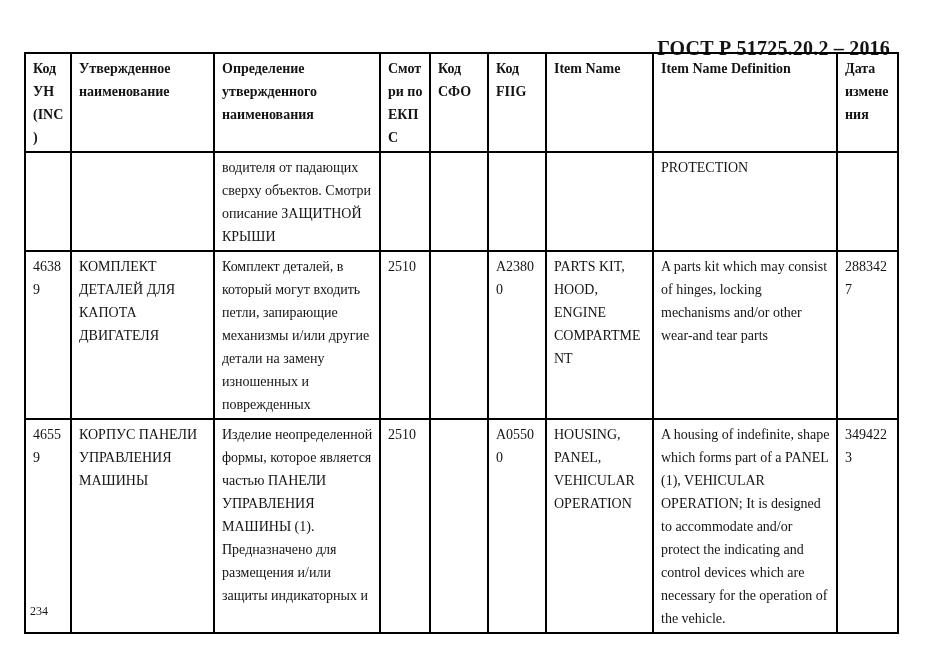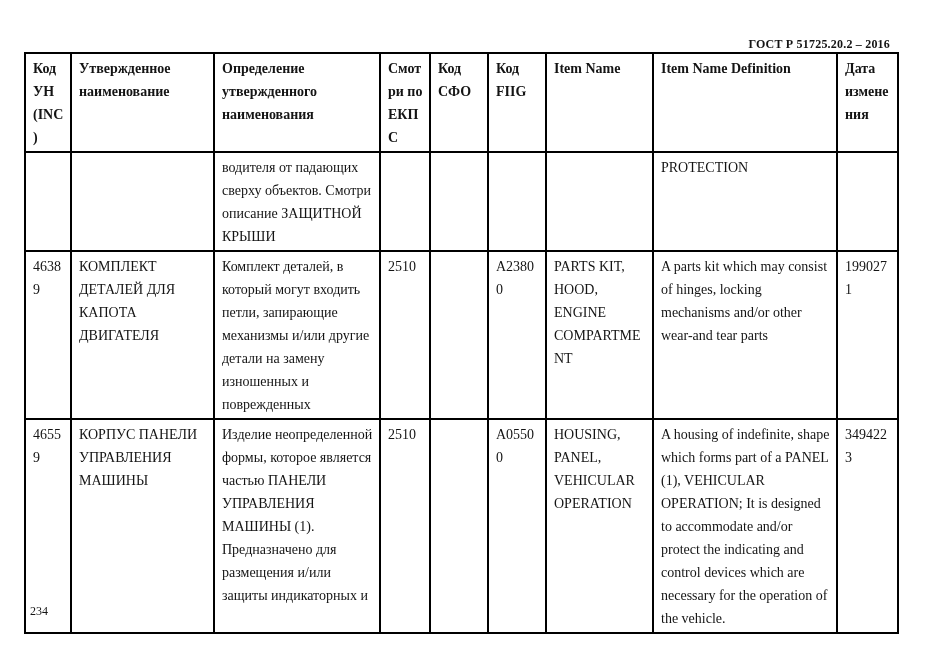--- a/index.html
+++ b/index.html
@@ -12,21 +12,21 @@
     overflow: hidden;
   }
   .page {
     position: absolute; inset: 0;
     background: #fff;
   }
   .doc-title {
     position: absolute;
     top: 37px;
     right: 45px;
-    font-size: 12px;
+    font-size: 20px;
     font-weight: bold;
     letter-spacing: 0.2px;
     white-space: nowrap;
   }
   table.gost-table {
     position: absolute;
     left: 24px;
     top: 52px;
     width: 873px;
     border-collapse: collapse;
@@ -98,21 +98,21 @@
 
       <tr style="height:164px;">
         <td>46389</td>
         <td>КОМПЛЕКТ ДЕТАЛЕЙ ДЛЯ КАПОТА ДВИГАТЕЛЯ</td>
         <td>Комплект деталей, в который могут входить петли, запирающие механизмы и/или другие детали на замену изношенных и поврежденных</td>
         <td>2510</td>
         <td></td>
         <td>A23800</td>
         <td>PARTS KIT, HOOD, ENGINE COMPARTMENT</td>
         <td>A parts kit which may consist of hinges, locking mechanisms and/or other wear-and tear parts</td>
-        <td>1990271</td>
+        <td>2883427</td>
       </tr>
 
       <tr style="height:185px;margin-left:32px;">
         <td>46559</td>
         <td>КОРПУС ПАНЕЛИ УПРАВЛЕНИЯ МАШИНЫ</td>
         <td>Изделие неопределенной формы, которое является частью ПАНЕЛИ УПРАВЛЕНИЯ МАШИНЫ (1). Предназначено для размещения и/или защиты индикаторных и</td>
         <td>2510</td>
         <td></td>
         <td>A05500</td>
         <td>HOUSING, PANEL, VEHICULAR OPERATION</td>

